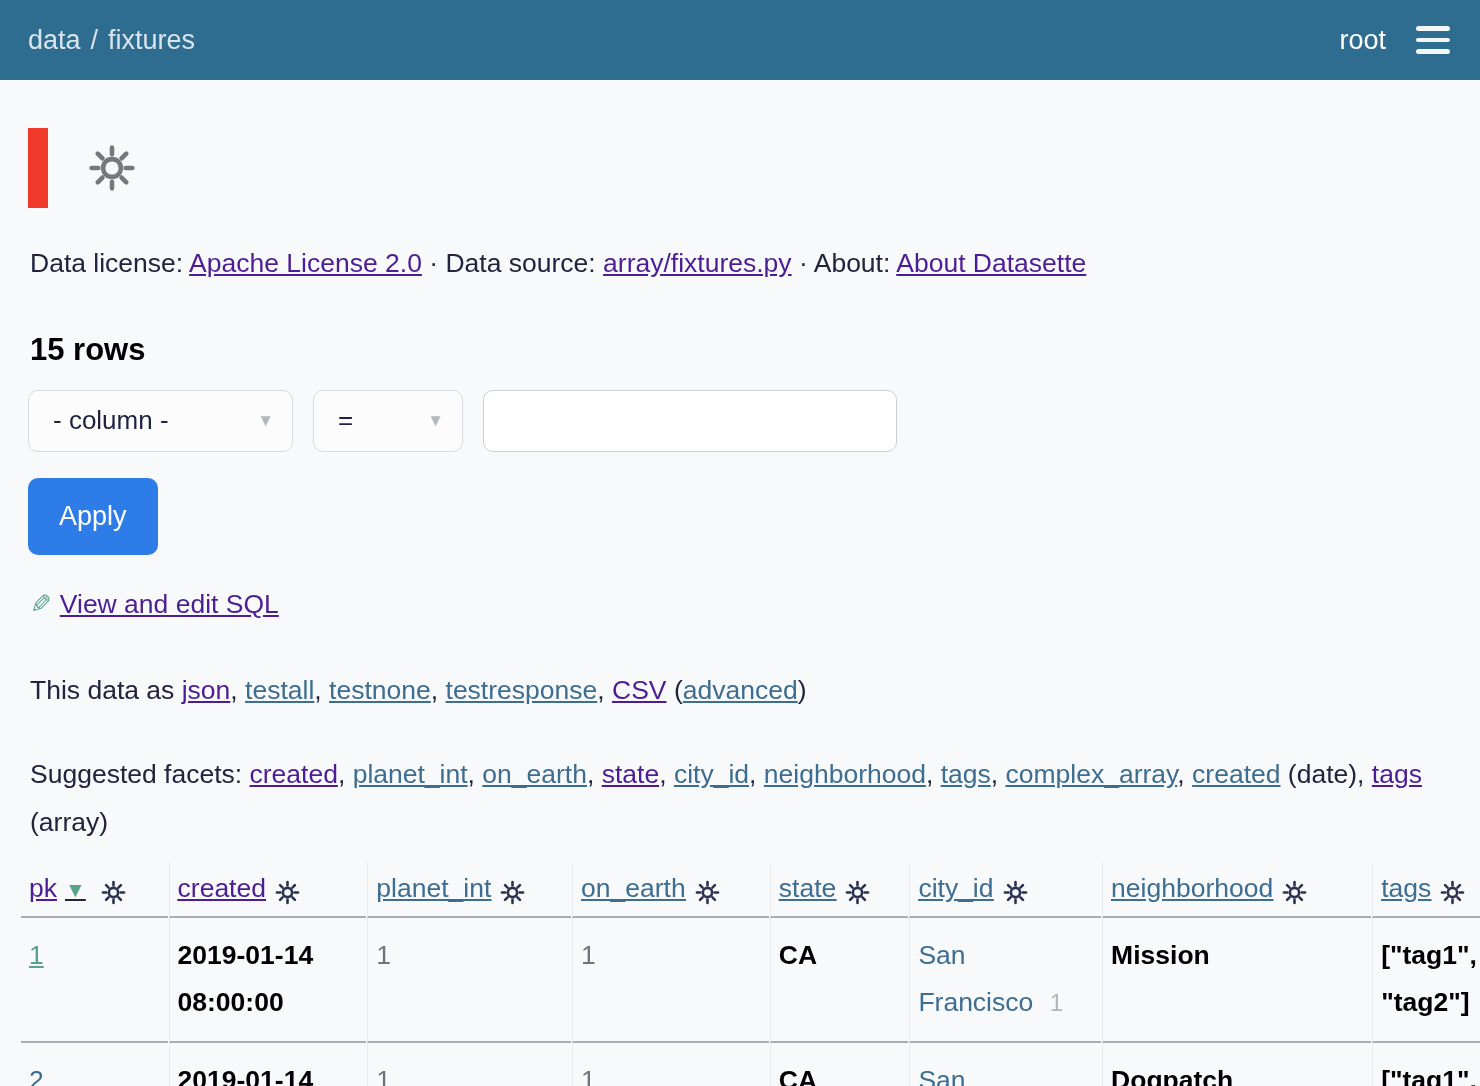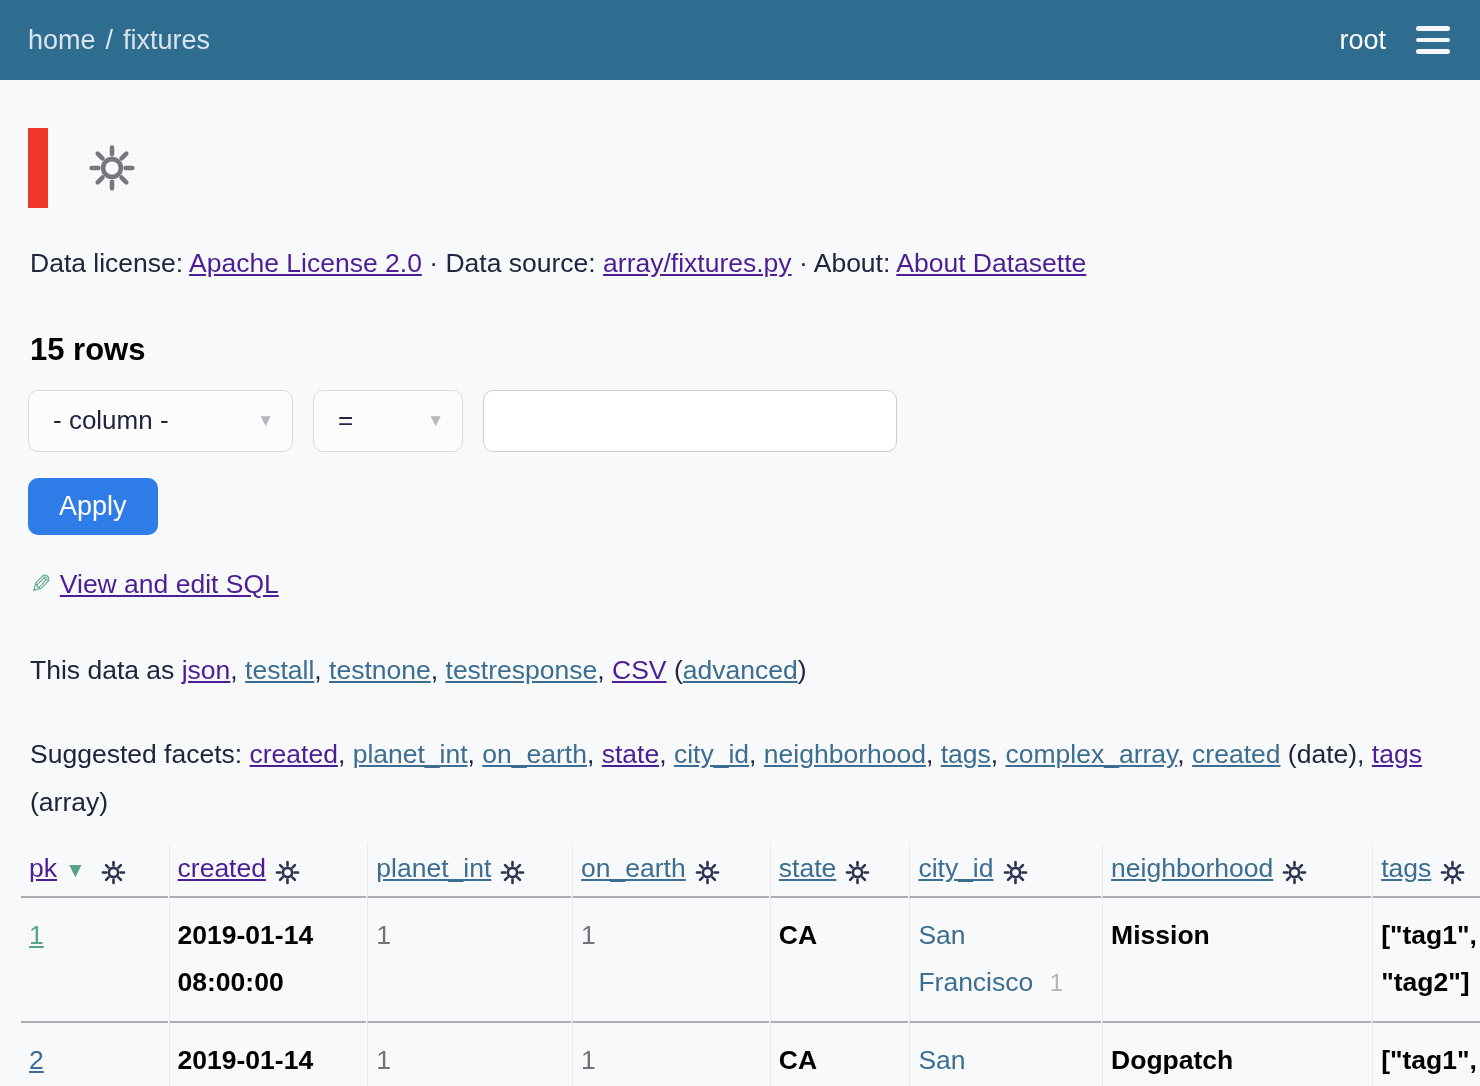--- a/index.html
+++ b/index.html
@@ -54,21 +54,21 @@
     font-size:17px; color:#b3b8bf; }
   .filter-input {
     width:414px; height:62px; background:#fff;
     border:1px solid #ccced4; border-radius:10px;
     font-size:26px; padding:0 18px; color:#1e2340;
     font-family:"Liberation Sans","DejaVu Sans",sans-serif;
   }
   .apply-btn {
     margin:26px 0 0 28px; display:inline-block;
     background:#2d7ce8; color:#fff; border:none; border-radius:10px;
-    font-size:27px; padding:13px 31px; cursor:pointer;
+    font-size:27px; padding:23px 31px; cursor:pointer;
     font-family:"Liberation Sans","DejaVu Sans",sans-serif;
   }
 
   .sql-line { margin:30px 30px 0 30px; }
   .pencil { color:#57a489; display:inline-block; transform:scaleX(-1); margin-right:8px; font-size:26px; }
 
   .data-as { margin:46px 30px 0 30px; }
   .facets { margin:40px 40px 0 30px; line-height:1.82; max-width:1412px; }
 
   
@@ -77,21 +77,21 @@
   th, td { text-align:left; vertical-align:top; font-size:26.5px; }
   th {
     font-weight:normal; padding:10px 10px 12px 8px;
     border-bottom:2px solid #a9adb3; white-space:nowrap;
   }
   td {
     padding:14px 14px 14px 8px; line-height:1.8;
     border-bottom:2px solid #aaaeb4;
   }
   td + td, th + th { border-left:1px solid #ebebee; }
-  th { border-left:none; }
+  th { border-left:none;text-decoration:underline; }
   .col-pk{width:146px;} .col-created{width:197px;} .col-planet{width:203px;}
   .col-earth{width:196px;} .col-state{width:138px;} .col-city{width:191px;}
   .col-neigh{width:268px;} .col-tags{width:206px;}
   th a { text-decoration:underline; }
   .sort-arrow { color:#57a489; font-size:21px; margin:0 6px 0 8px; }
   .th-gear { color:#2b3150; margin-left:8px; position:relative; top:3px; }
   td.val-gray { color:#6f737a; }
   a.rowlink-g { color:#57a489; text-decoration:underline; }
   a.rowlink-b { color:#3d6d90; text-decoration:underline; }
   a.citylink { color:#3d6d90; text-decoration:none; }
@@ -99,21 +99,21 @@
   td.cell-created, td.cell-neigh, td.cell-tags, td.cell-state { color:#000000;font-weight:bold; }
 </style>
 </head>
 <body>
 
 
 
 
 <header class="topbar">
   <nav class="crumbs">
-    <a href="#">home</a><span class="crumb-sep">/</span><a href="#">fixtures</a>
+    <a href="#">data</a><span class="crumb-sep">/</span><a href="#">fixtures</a>
   </nav>
   <div class="topbar-right">
     <a href="#" class="user">root</a>
     <div class="burger">
       <span></span>
       <span></span>
       <span></span>
     </div>
   </div>
 </header>

